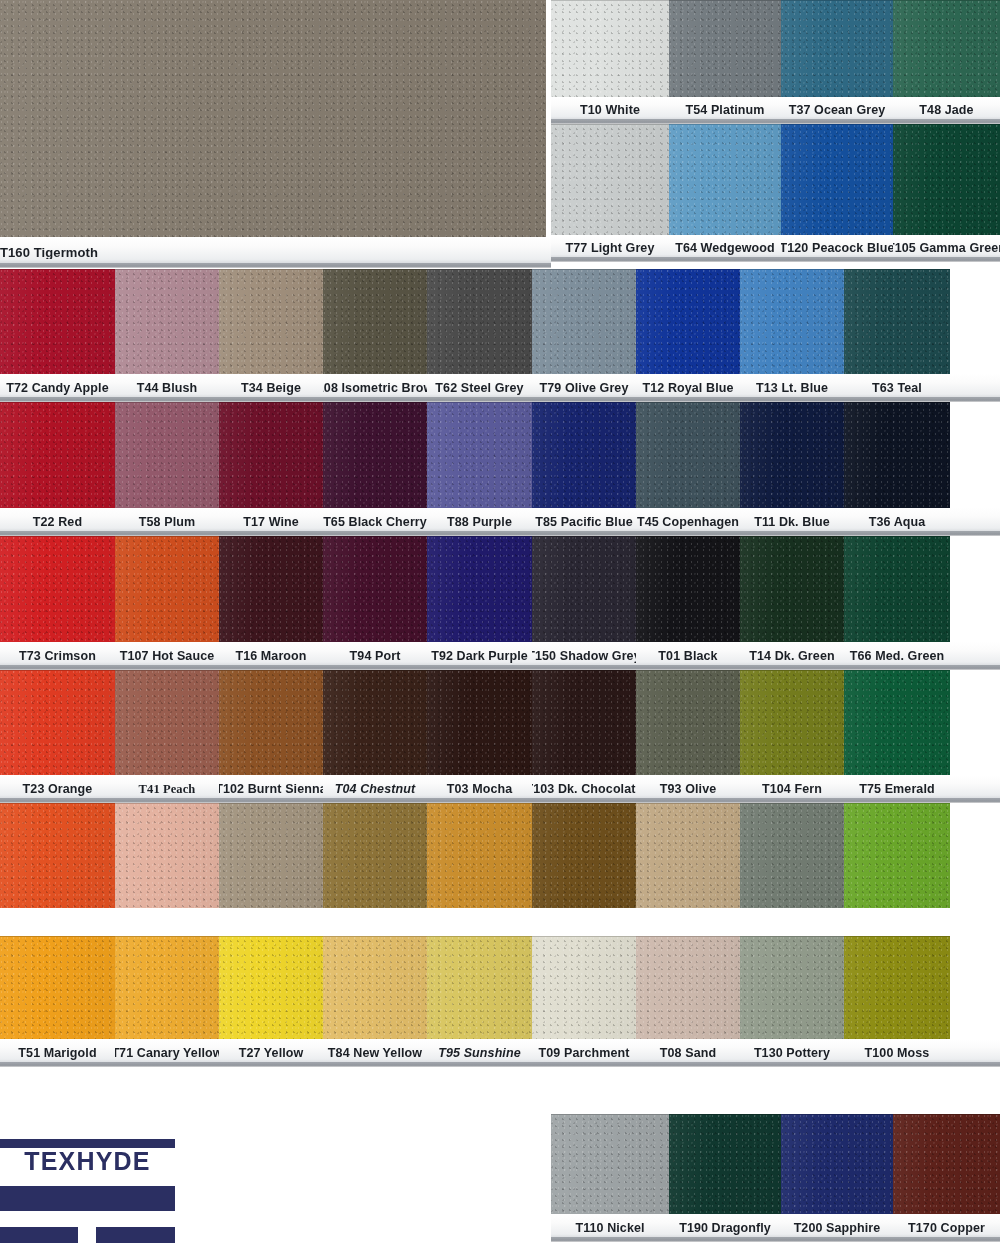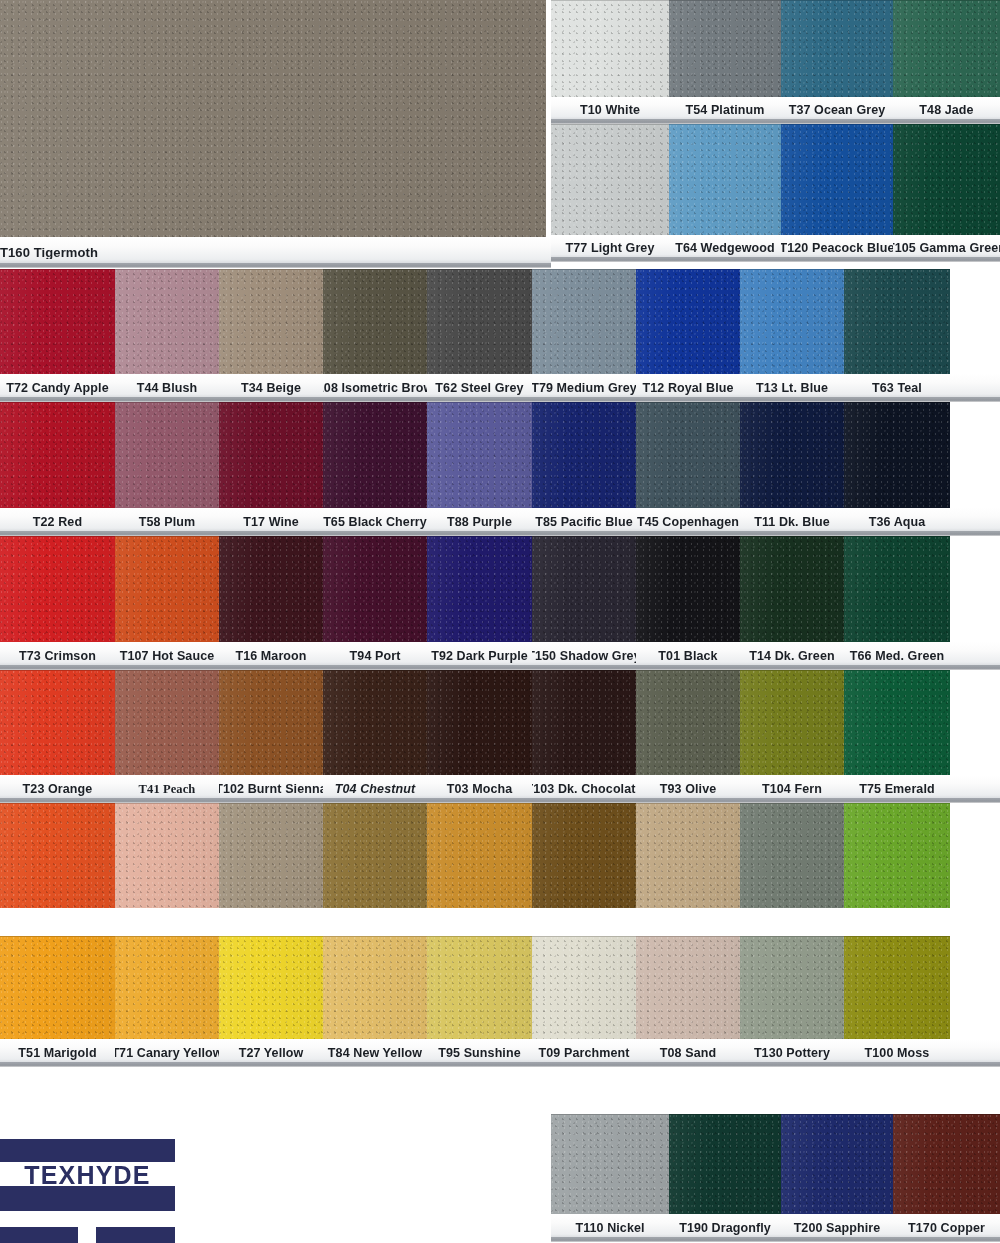--- a/index.html
+++ b/index.html
@@ -85,21 +85,21 @@
   #bottom-rail{display:flex;width:449px;height:28px;}
 
   
   #logo{position:absolute;left:0px;top:1129px;width:178px;height:114px;}
   .logo-bar{position:absolute;background:#2b2f62;}
   #logo-bar-top{left:0;top:10px;width:175px;height:25px;}
   #logo-bar-mid{left:0;top:57px;width:175px;height:25px;}
   #logo-bar-bl{left:0;top:98px;width:78px;height:22px;}
   #logo-bar-br{left:96px;top:98px;width:79px;height:22px;}
   #logo-word{
-    position:absolute;left:0;top:33px;width:175px;height:26px;
+    position:absolute;left:0;top:19px;width:175px;height:26px;
     background:#2b2f62;
     display:flex;align-items:center;justify-content:center;
   }
   #logo-word span{
     font-family:"Liberation Sans", sans-serif;
     font-weight:bold;
     font-size:25px;
     letter-spacing:1.2px;
     color:#ffffff;
     -webkit-text-stroke:0;
@@ -237,21 +237,21 @@
             <div class="sheen"></div>
             <div class="edge-shadow"></div>
           </div>
         </div>
         <div class="rail row-rail">
           <div class="lbl" style="width: 115px; flex: 0 0 auto; display: flex; align-items: center; justify-content: center; height: 100%;">T72 Candy Apple</div>
           <div class="lbl" style="width: 104px; flex: 0 0 auto; display: flex; align-items: center; justify-content: center; height: 100%;">T44 Blush</div>
           <div class="lbl" style="width: 104px; flex: 0 0 auto; display: flex; align-items: center; justify-content: center; height: 100%;">T34 Beige</div>
           <div class="lbl" style="width: 104px; flex: 0 0 auto; display: flex; align-items: center; justify-content: center; height: 100%;">T108 Isometric Brown</div>
           <div class="lbl" style="width: 105px; flex: 0 0 auto; display: flex; align-items: center; justify-content: center; height: 100%;">T62 Steel Grey</div>
-          <div class="lbl" style="width: 104px; flex: 0 0 auto; display: flex; align-items: center; justify-content: center; height: 100%;">T79 Medium Grey</div>
+          <div class="lbl" style="width: 104px; flex: 0 0 auto; display: flex; align-items: center; justify-content: center; height: 100%;">T79 Olive Grey</div>
           <div class="lbl" style="width: 104px; flex: 0 0 auto; display: flex; align-items: center; justify-content: center; height: 100%;">T12 Royal Blue</div>
           <div class="lbl" style="width: 104px; flex: 0 0 auto; display: flex; align-items: center; justify-content: center; height: 100%;">T13 Lt. Blue</div>
           <div class="lbl" style="width: 106px; flex: 0 0 auto; display: flex; align-items: center; justify-content: center; height: 100%;">T63 Teal</div>
           <div class="cap"></div>
         </div>
       </div>
       <div class="grid-row" style="top: 402px;">
         <div class="row-swatches">
           <div class="swatch" style="background: rgb(176, 18, 37); width: 115px; height: 106px; flex: 0 0 auto;">
             <div class="tex"></div>
@@ -529,21 +529,21 @@
             <div class="tex"></div>
             <div class="sheen"></div>
             <div class="edge-shadow"></div>
           </div>
         </div>
         <div class="rail row-rail">
           <div class="lbl" style="width: 115px; flex: 0 0 auto; display: flex; align-items: center; justify-content: center; height: 100%;">T51 Marigold</div>
           <div class="lbl" style="width: 104px; flex: 0 0 auto; display: flex; align-items: center; justify-content: center; height: 100%;">T71 Canary Yellow</div>
           <div class="lbl" style="width: 104px; flex: 0 0 auto; display: flex; align-items: center; justify-content: center; height: 100%;">T27 Yellow</div>
           <div class="lbl" style="width: 104px; flex: 0 0 auto; display: flex; align-items: center; justify-content: center; height: 100%;">T84 New Yellow</div>
-          <div class="lbl" style="width: 105px; flex: 0 0 auto; display: flex; align-items: center; justify-content: center; height: 100%;">T95 Sunshine</div>
+          <div class="lbl" style="width: 105px; flex: 0 0 auto; display: flex; align-items: center; justify-content: center; height: 100%; font-style: italic;">T95 Sunshine</div>
           <div class="lbl" style="width: 104px; flex: 0 0 auto; display: flex; align-items: center; justify-content: center; height: 100%;">T09 Parchment</div>
           <div class="lbl" style="width: 104px; flex: 0 0 auto; display: flex; align-items: center; justify-content: center; height: 100%;">T08 Sand</div>
           <div class="lbl" style="width: 104px; flex: 0 0 auto; display: flex; align-items: center; justify-content: center; height: 100%;">T130 Pottery</div>
           <div class="lbl" style="width: 106px; flex: 0 0 auto; display: flex; align-items: center; justify-content: center; height: 100%;">T100 Moss</div>
           <div class="cap"></div>
         </div>
       </div>
     </div>
 
   <div id="bottom-block">

